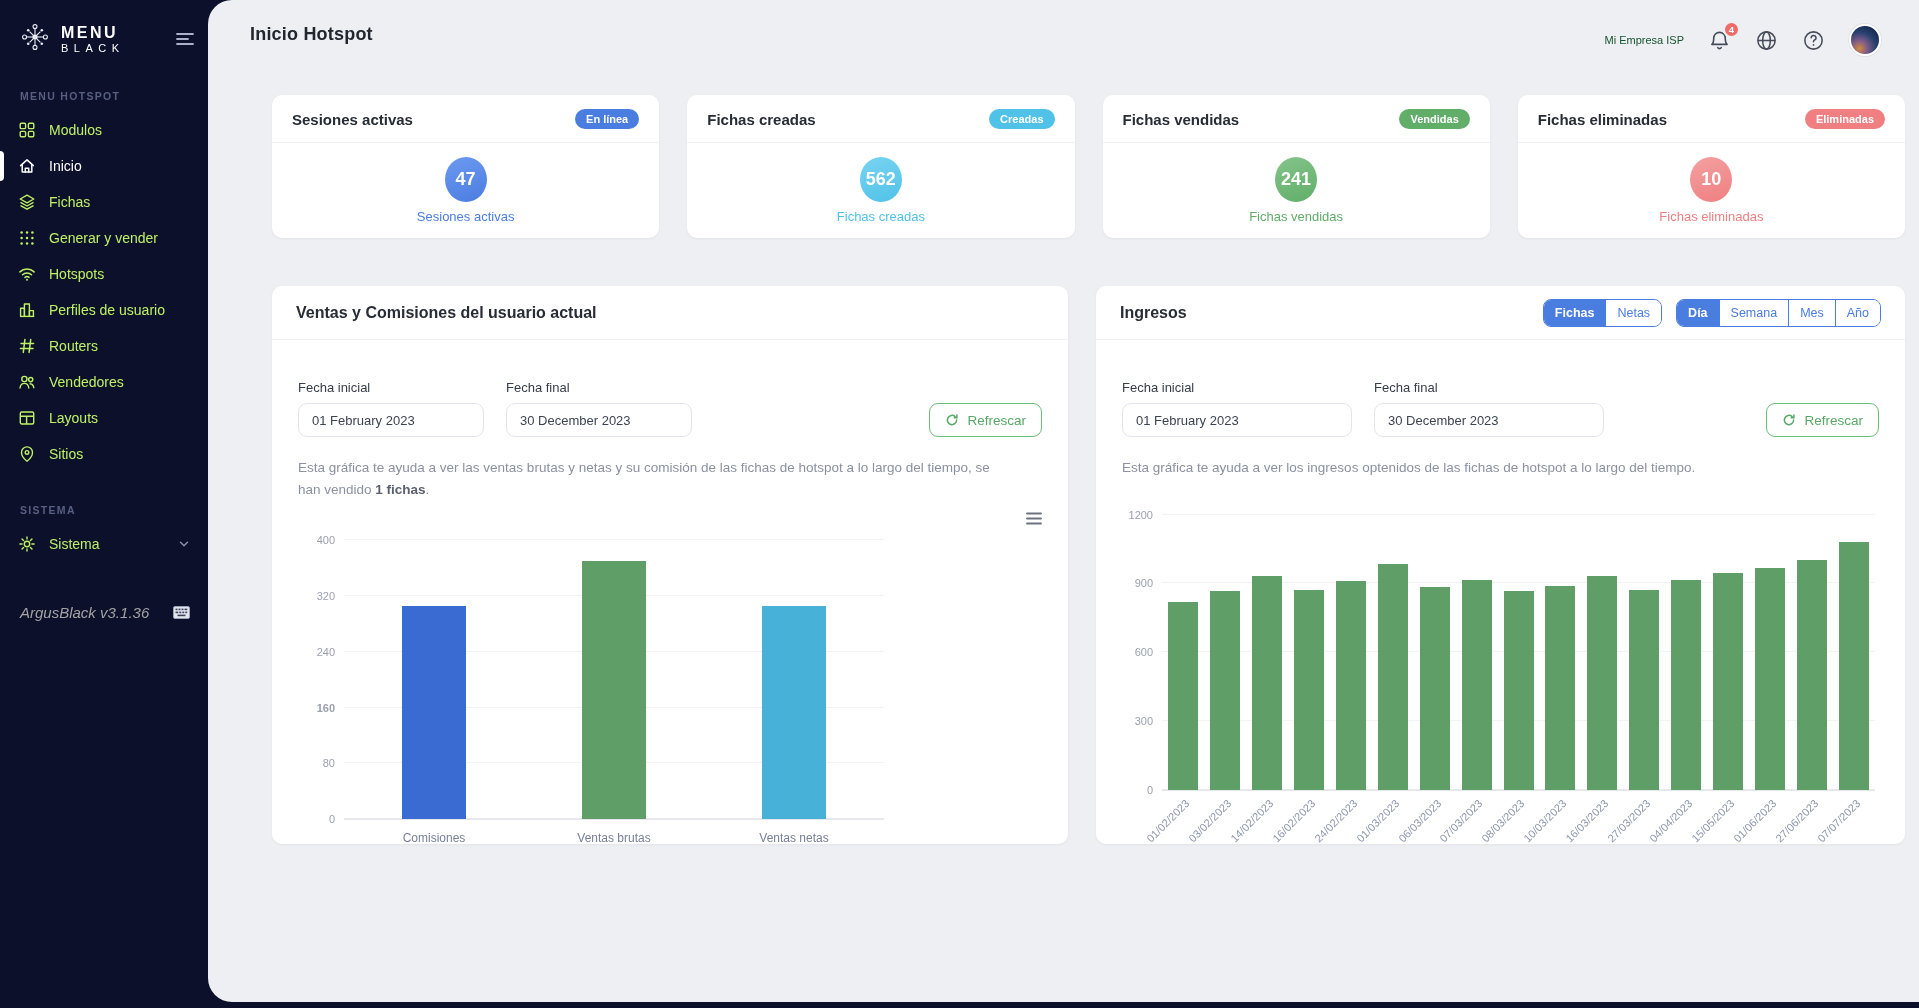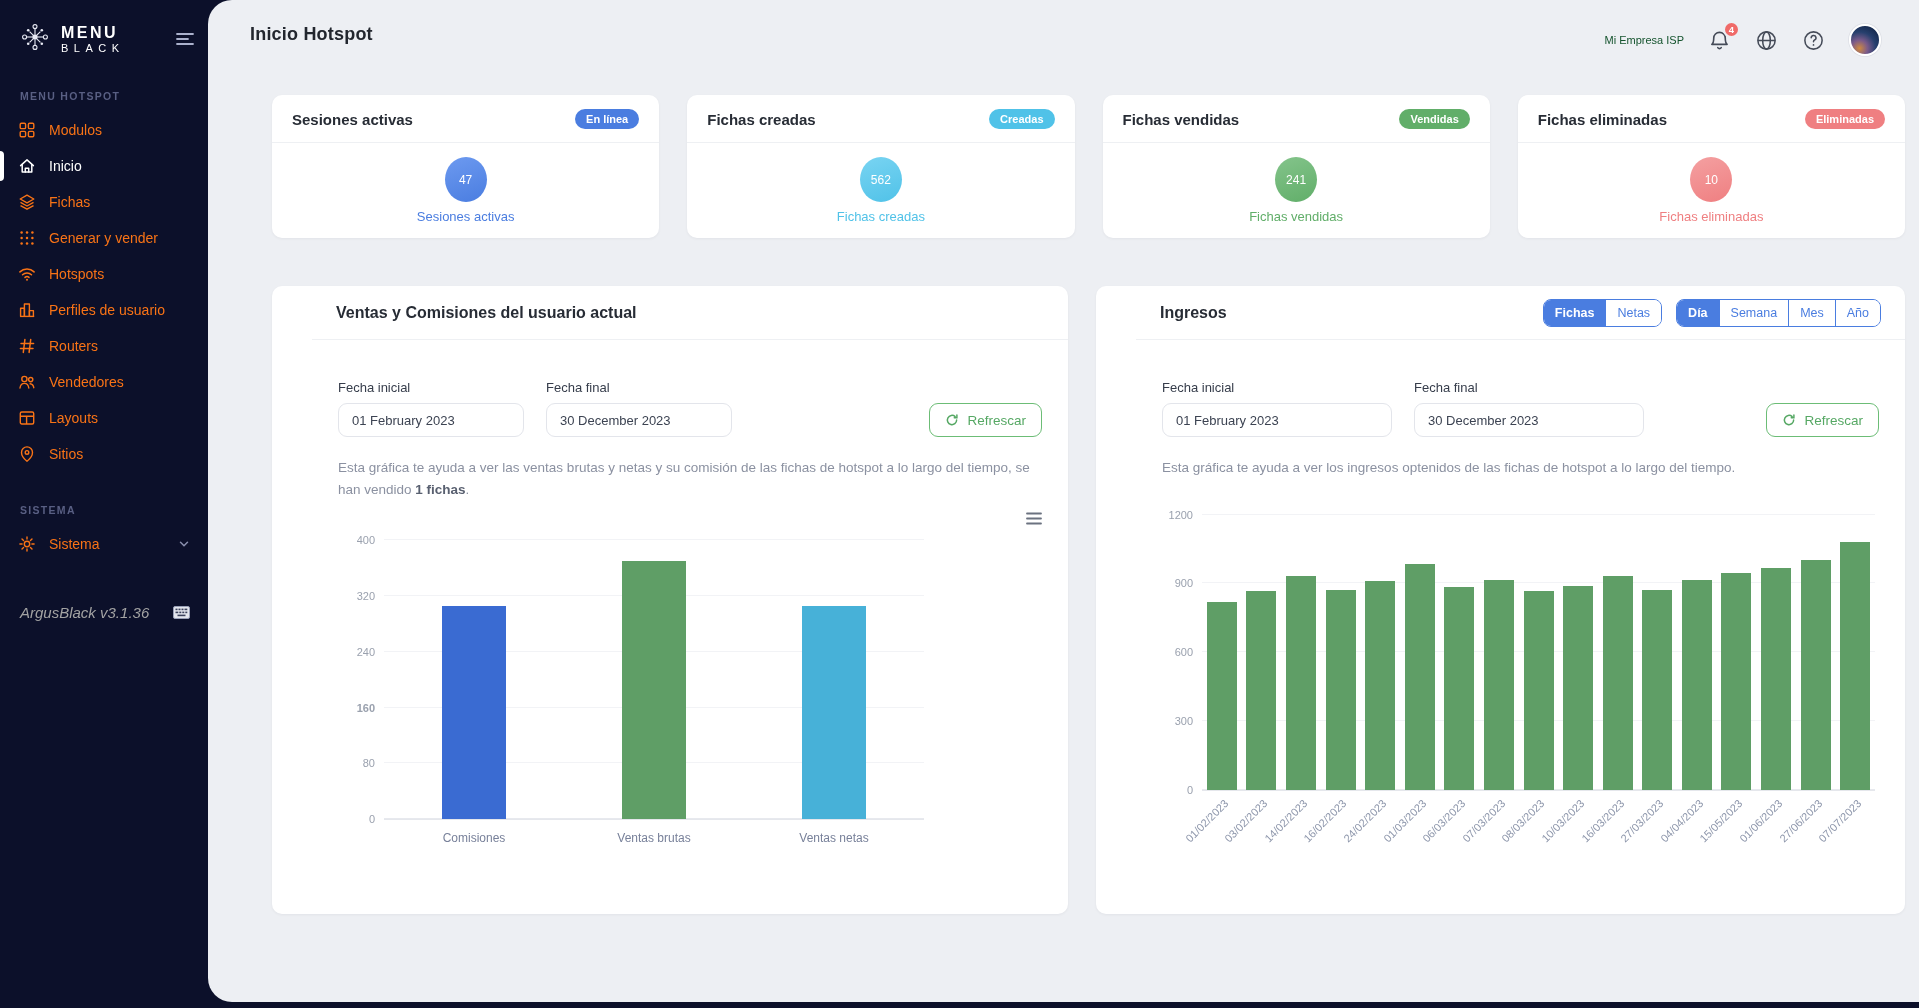--- a/index.html
+++ b/index.html
@@ -7,21 +7,21 @@
   body { background:#0c102a; font-family:"Liberation Sans",sans-serif; position:relative; }
 
   
   .sidebar { position:absolute; left:0; top:0; width:208px; height:100%; padding-top:20px; color:#8a8fae; }
   .logo-row { display:flex; align-items:center; gap:9px; padding:0 14px 0 18px; }
   .logo-text { color:#fff; line-height:1; }
   .logo-argus { font-weight:bold; font-size:16px; letter-spacing:2.5px; }
   .logo-black { font-size:11px; letter-spacing:5.5px; margin-top:2px; }
   .burger { margin-left:auto; cursor:pointer; color:#aab0cc; display:flex; }
   .menu-label { font-size:10.5px; font-weight:bold; letter-spacing:1.3px; color:#595f83; padding:0 20px; margin:32px 0 10px; }
-  .nav-item { position:relative; display:flex; align-items:center; gap:13px; height:36px; padding:0 18px; font-size:14px; color:#f97316; cursor:pointer; }
+  .nav-item { position:relative; display:flex; align-items:center; gap:13px; height:36px; padding:0 18px; font-size:14px; color:#bef264; cursor:pointer; }
   .nav-item.active { color:#ffffff; }
   .nav-item.active::before { content:""; position:absolute; left:0; top:3px; bottom:3px; width:4px; background:#fff; border-radius:0 4px 4px 0; }
   .nav-icon { width:18px; height:18px; display:flex; align-items:center; justify-content:center; flex:none; }
   .chev { margin-left:auto; display:flex; color:#8a8fae; }
   .side-footer { display:flex; align-items:center; justify-content:space-between; padding:0 18px 0 20px; margin-top:42px; }
   .version { font-size:15px; color:#a3a3a3;font-style:italic; }
   .kbd-ic { display:flex; cursor:pointer; }
 
   
   .panel { position:absolute; left:208px; right:0; top:0; bottom:6px; background:#edeff3; border-radius:24px 0 0 24px; overflow:hidden; }
@@ -36,26 +36,26 @@
 
   .content { margin:0 14px 0 64px; }
 
   
   .stats { display:grid; grid-template-columns:repeat(4,1fr); gap:28px; }
   .card { background:#fff; border-radius:10px; box-shadow:0 1px 3px rgba(18,24,48,.05); }
   .stat-head { display:flex; align-items:center; justify-content:space-between; padding:14px 20px 13px; border-bottom:1px solid #eef0f3; }
   .stat-title { font-size:15px; font-weight:bold; color:#272c35; }
   .pill { font-size:11px; font-weight:bold; color:#fff; padding:4px 11px; border-radius:999px; white-space:nowrap; }
   .stat-body { height:95px; display:flex; flex-direction:column; align-items:center; justify-content:center; gap:7px; }
-  .stat-circle { width:42px; height:45px; border-radius:50%; display:flex; align-items:center; justify-content:center; color:#fff; font-weight:normal; font-size:12px; }
+  .stat-circle { width:42px; height:45px; border-radius:50%; display:flex; align-items:center; justify-content:center; color:#fff; font-weight:bold; font-size:18px; }
   .stat-label { font-size:13px; }
 
   
   .charts { display:grid; grid-template-columns:796px 809px; gap:28px; margin-top:48px; }
-  .chart-card { height:628px;padding-left:40px; }
+  .chart-card { height:558px; }
   .card-head { display:flex; align-items:center; justify-content:space-between; height:54px; padding:0 24px; border-bottom:1px solid #eef0f3; }
   .chart-title { font-size:16px; font-weight:bold; color:#272c35; }
   .head-toggles { display:flex; gap:14px; }
   .toggle-group { display:flex; border:1px solid #4a7de0; border-radius:8px; overflow:hidden; background:#fff; }
   .tg { height:26px; padding:0 11px; font-size:12.5px; font-family:"Liberation Sans",sans-serif; background:#fff; color:#4a7de0; border:none; border-left:1px solid #4a7de0; cursor:pointer; display:flex; align-items:center; }
   .tg:first-child { border-left:none; }
   .tg.active { background:#4a7de0; color:#fff; font-weight:bold; }
 
   .card-body { padding:0 26px; }
   .form-row { display:flex; align-items:flex-end; gap:22px; margin-top:40px; }

